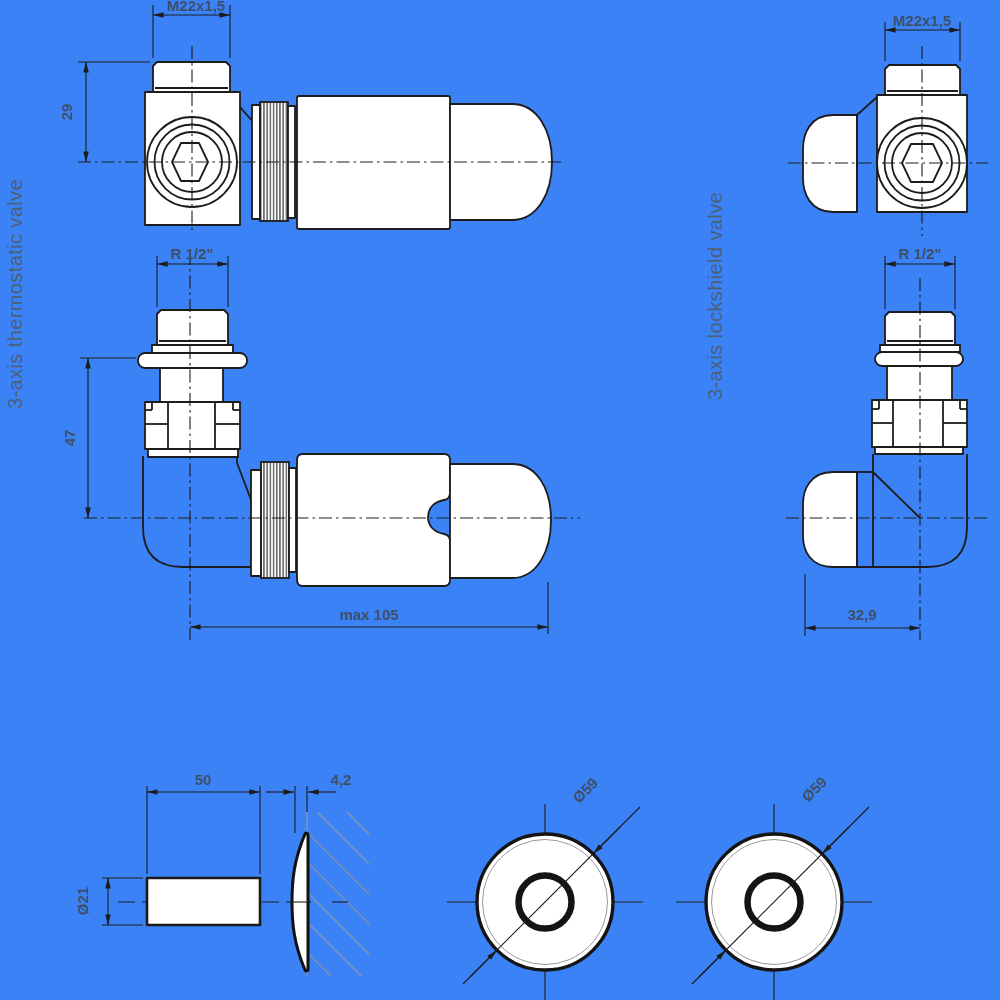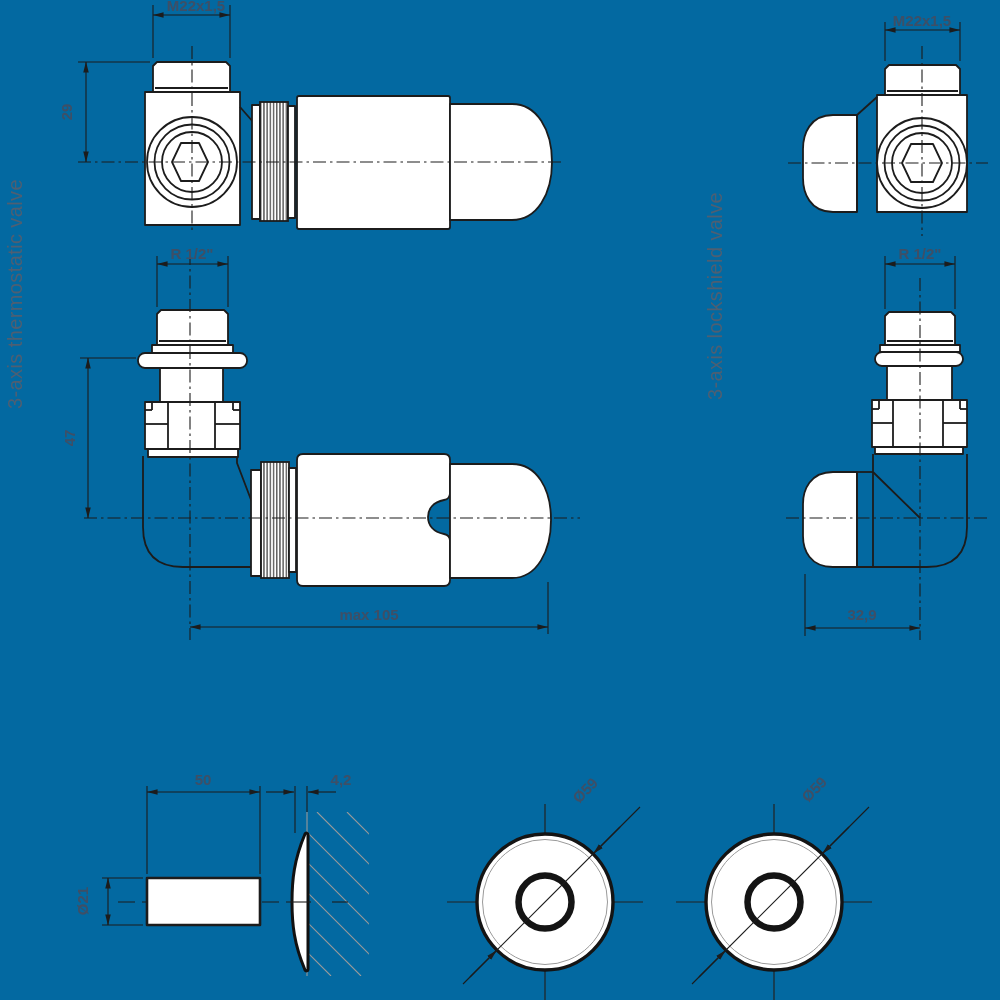--- a/index.html
+++ b/index.html
@@ -1,16 +1,16 @@
 <!DOCTYPE html>
 <html><head>
 <meta charset="utf-8">
 <style>
   html,body{margin:0;padding:0;background:#fff;}
-  .canvas{position:relative;width:1000px;height:1000px;background:#0369a1;overflow:hidden;}
+  .canvas{position:relative;width:1000px;height:1000px;background:#3b82f6;overflow:hidden;}
   svg{display:block;}
   .ol{fill:none;stroke:#1c1c1c;stroke-width:1.8;stroke-linejoin:round;}
   .olf{fill:#ffffff;stroke:#1c1c1c;stroke-width:1.8;stroke-linejoin:round;}
   .olf2{fill:#ffffff;stroke:#1c1c1c;stroke-width:2.6;stroke-linejoin:round;}
   .cl{fill:none;stroke:#1c1c1c;stroke-width:1.1;stroke-dasharray:13 4 2.5 4;}
   .dash{fill:none;stroke:#1c1c1c;stroke-width:1.1;stroke-dasharray:17 7;}
   .dim{fill:none;stroke:#1c1c1c;stroke-width:1.1;}
   .thin{fill:none;stroke:#9a9a9a;stroke-width:1.1;}
   .dim-text{font-family:"Liberation Sans",sans-serif;font-size:15px;font-weight:600;fill:#3e4f66;}
   .label-text{font-family:"Liberation Sans",sans-serif;font-size:20px;font-weight:400;fill:#4e5f72;letter-spacing:.4px;}

